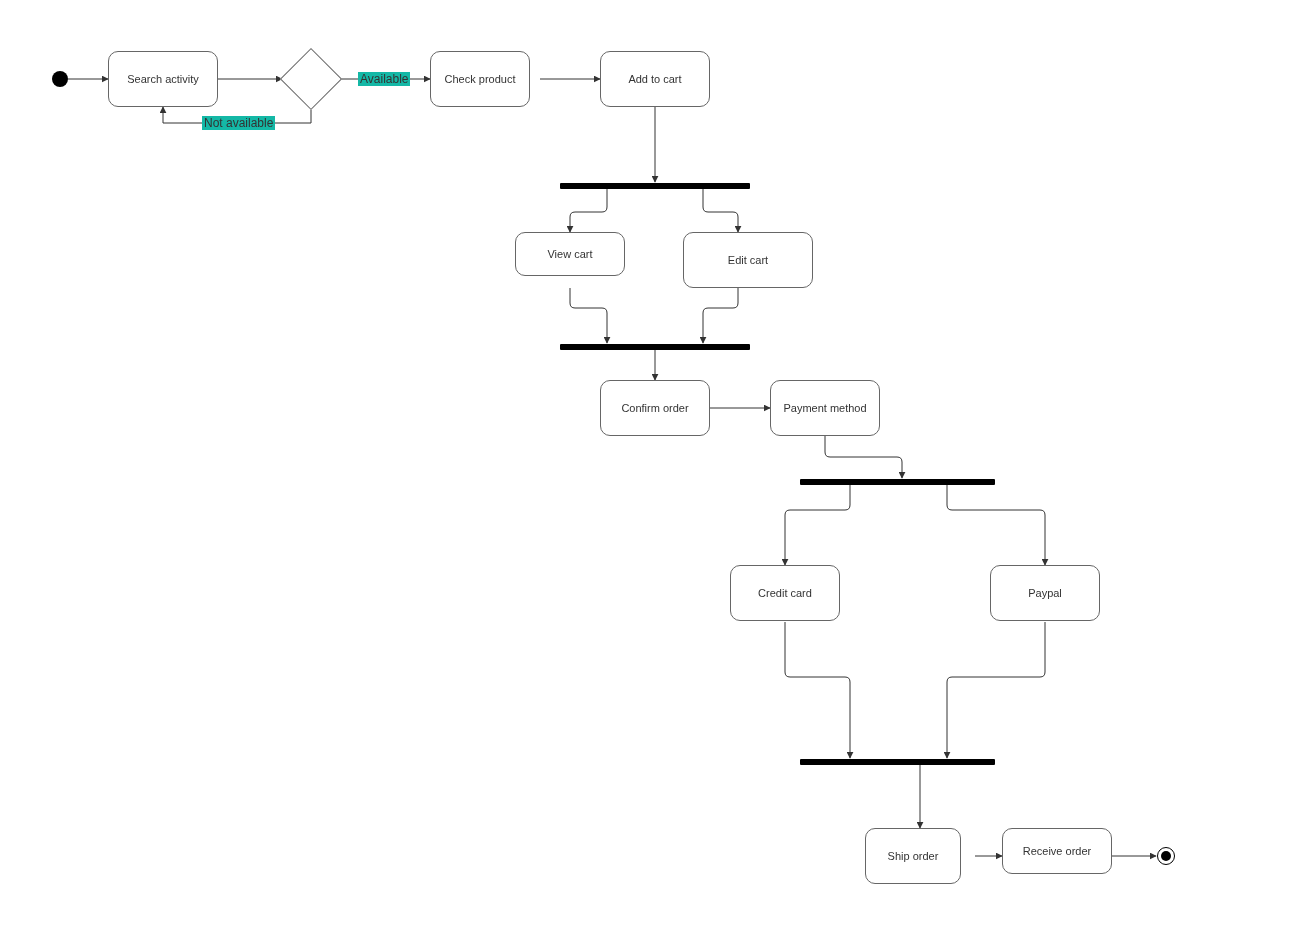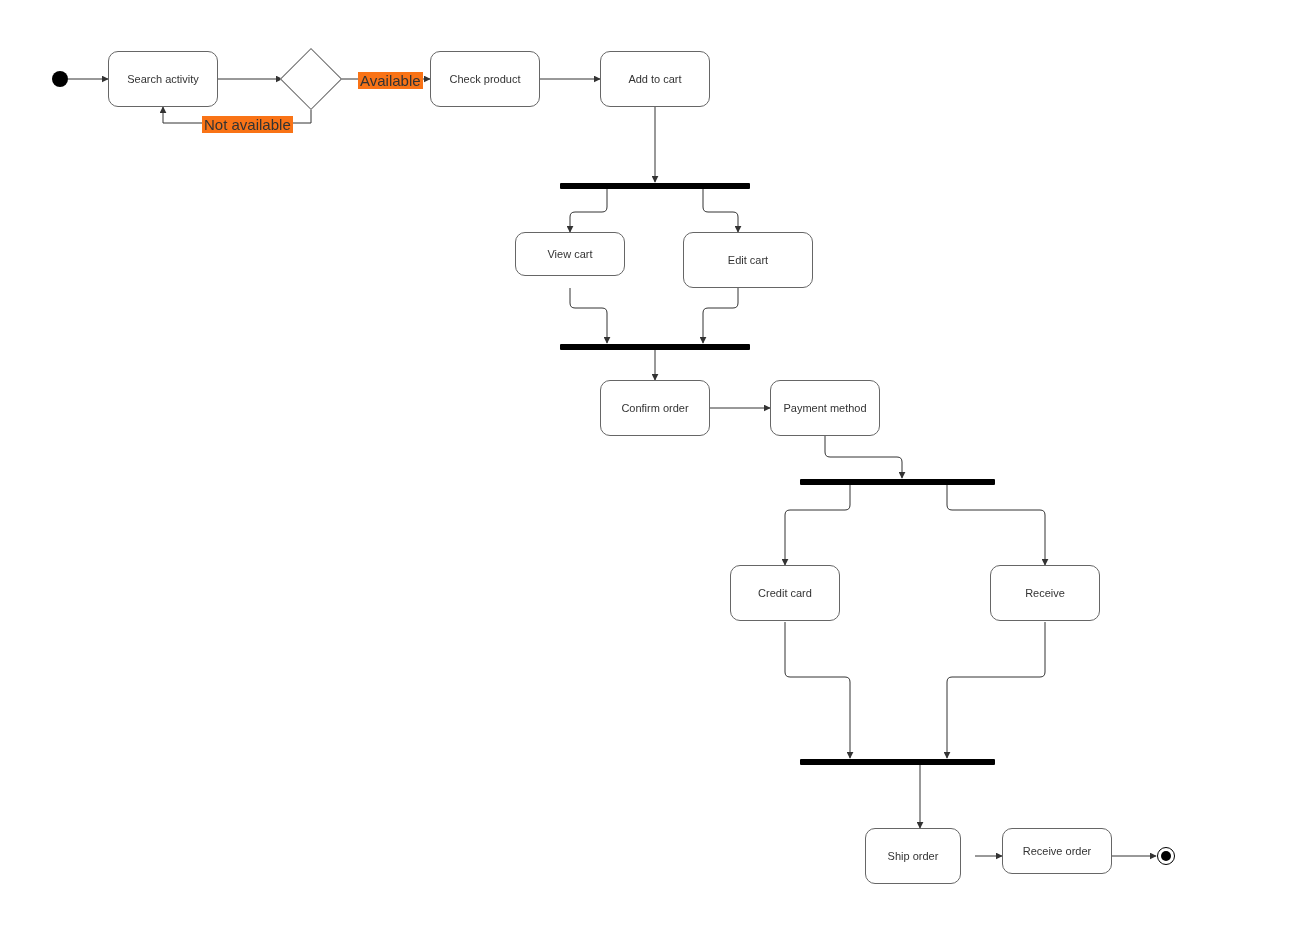--- a/index.html
+++ b/index.html
@@ -62,23 +62,23 @@
     position: absolute;
     width: 44px;
     height: 44px;
     transform: rotate(45deg);
     border: 1px solid #666;
     background: #fff;
     box-sizing: border-box;
   }
   .label {
     position: absolute;
-    font-size: 15px;
+    font-size: 12px;
     color: #333;
-    background: #f97316;
+    background: #14b8a6;
     padding: 0 2px;
   }
   svg.edges {
     position: absolute;
     left: 0; top: 0;
     width: 1292px;
     height: 932px;
     pointer-events: none;
   }
 </style>
@@ -142,21 +142,21 @@
   <div class="node" style="left:108px; top:51px; width:110px; height:56px;">
     <span>Search activity</span>
   </div>
 
   <div class="diamond" style="left:289px; top:57px;"></div>
 
   <div class="label" style="left:358px; top:72px;">Available</div>
 
   <div class="label" style="left:202px; top:116px;">Not available</div>
 
-  <div class="node" style="left:430px; top:51px; width:110px; height:56px;">
+  <div class="node" style="left:430px; top:51px; width:100px; height:56px;">
     <span>Check product</span>
   </div>
 
   <div class="node" style="left:600px; top:51px; width:110px; height:56px;">
     <span>Add to cart</span>
   </div>
 
   <div class="bar" style="left:560px; top:183px; width:190px;"></div>
 
   <div class="node" style="left:515px; top:232px; width:110px; height:44px;">
@@ -177,21 +177,21 @@
     <span>Confirm order</span>
   </div>
 
   <div class="bar" style="left:800px; top:479px; width:195px;"></div>
 
   <div class="node" style="left:730px; top:565px; width:110px; height:56px;">
     <span>Credit card</span>
   </div>
 
   <div class="node" style="left:990px; top:565px; width:110px; height:56px;">
-    <span>Receive</span>
+    <span>Paypal</span>
   </div>
 
   <div class="bar" style="left:800px; top:759px; width:195px;"></div>
 
   <div class="node" style="left:865px; top:828px; width:96px; height:56px;">
     <span>Ship order</span>
   </div>
 
   <div class="node" style="left:1002px; top:828px; width:110px; height:46px;">
     <span>Receive order</span>

